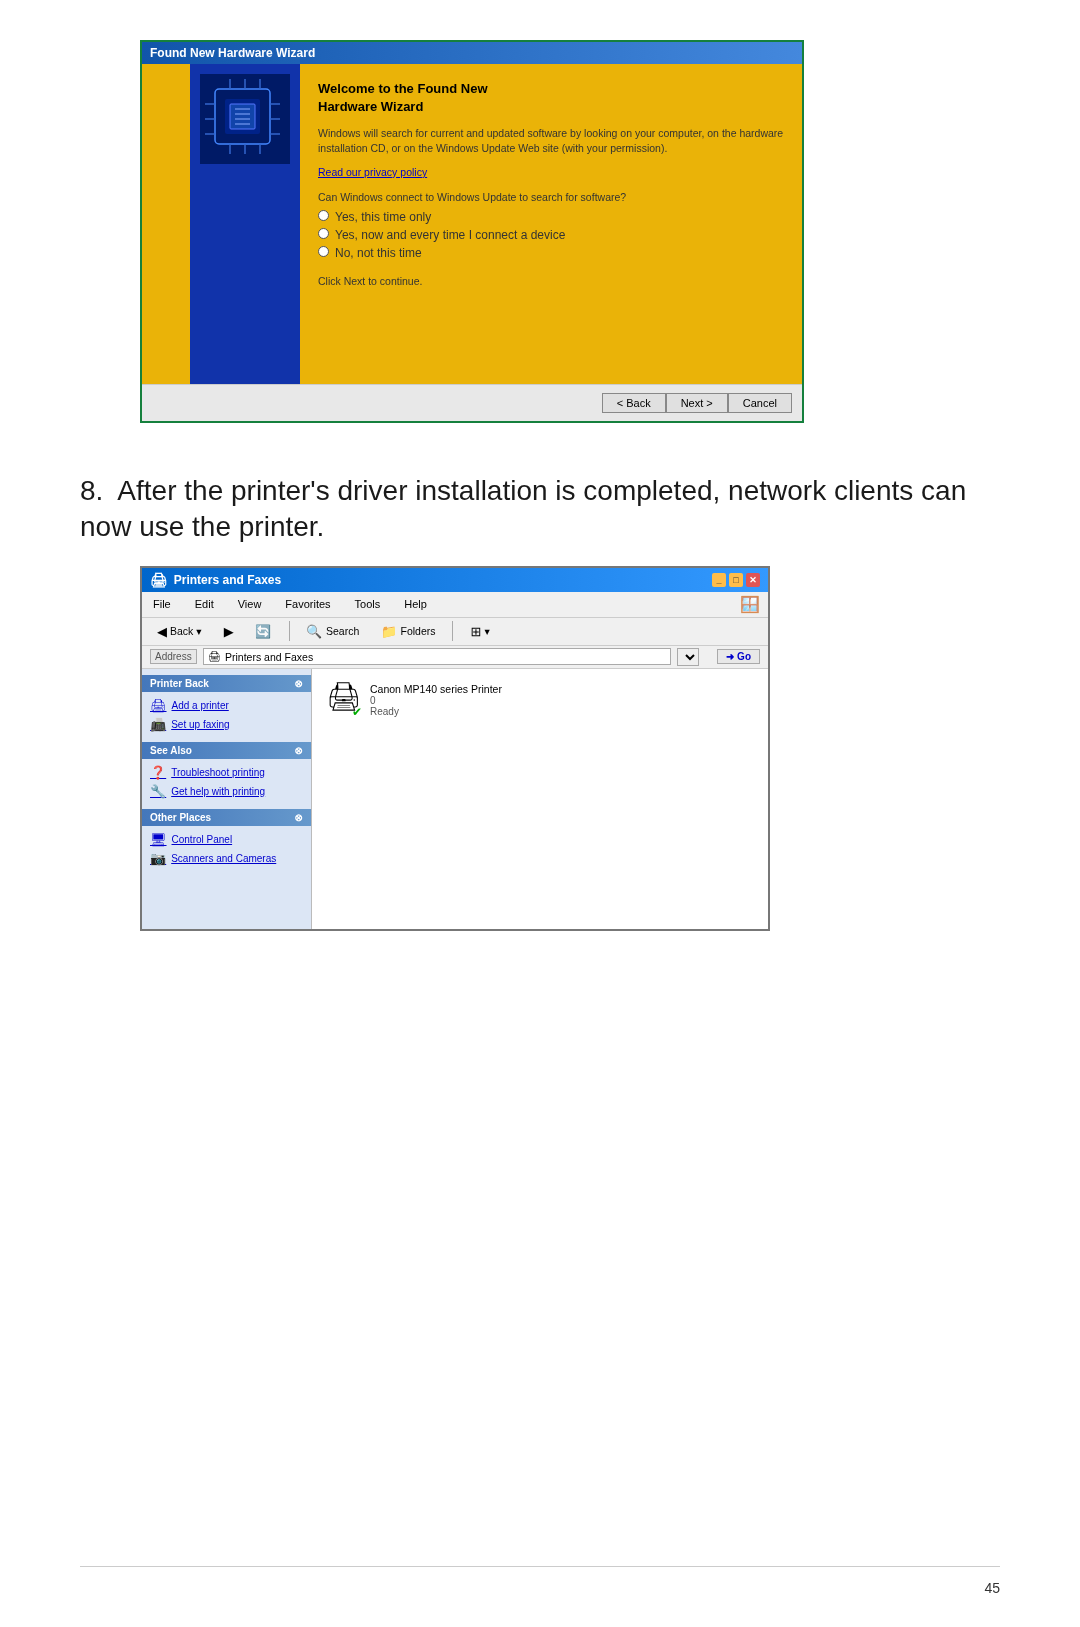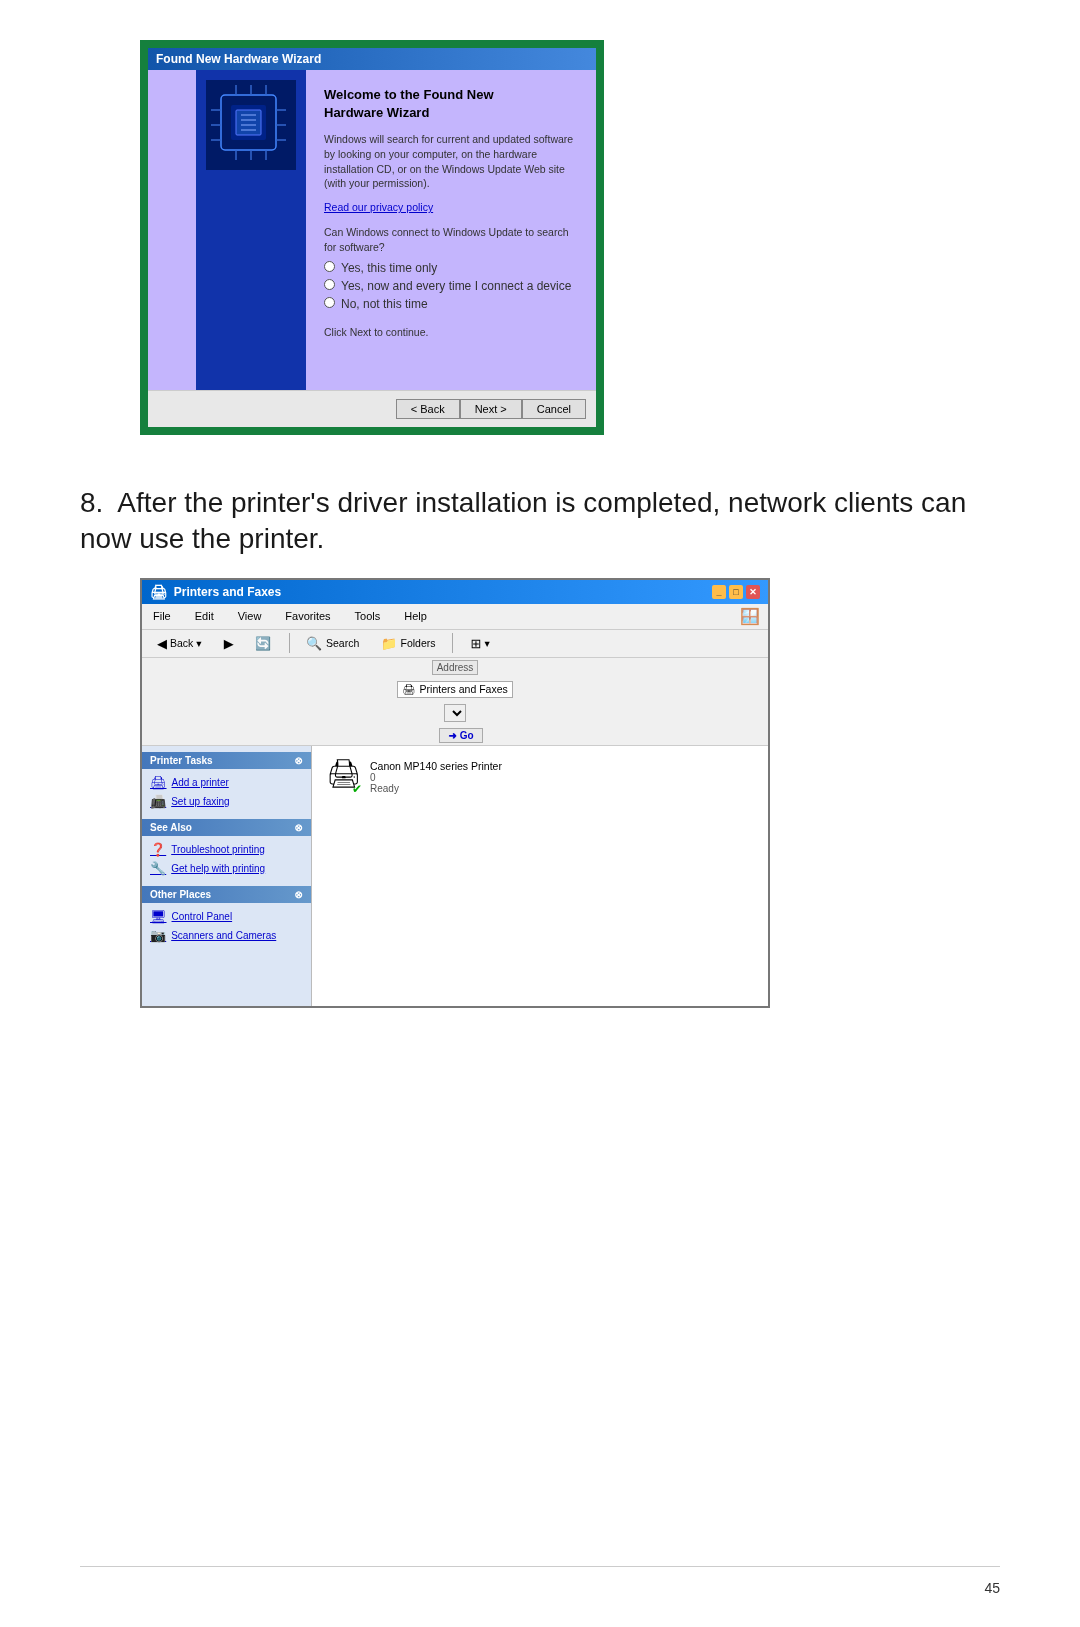--- a/index.html
+++ b/index.html
@@ -23,23 +23,23 @@
       margin-bottom: 20px;
       line-height: 1.3;
     }
 
     .step-heading sup {
       font-size: 14px;
     }
 
     
     .wizard-window {
-      border: 8px solid #15803d;
-      width: 464px;
-      background: #c4b5fd;
+      border: 2px solid #15803d;
+      width: 664px;
+      background: #eab308;
       margin-left: 60px;
       margin-bottom: 50px;
     }
 
     .wizard-titlebar {
       background: linear-gradient(to right, #1155aa, #4488dd);
       color: #ffffff;
       font-size: 12px;
       font-weight: bold;
       padding: 4px 8px;
@@ -231,21 +231,20 @@
     }
 
     .pf-address-bar {
       display: flex;
       align-items: center;
       padding: 2px 8px;
       background: #f0f0f0;
       border-bottom: 1px solid #ccc;
       font-size: 10.5px;
       gap: 6px;
-      flex-direction: column;
     }
 
     .pf-address-label {
       color: #555;
       font-size: 10px;
       border: 1px solid #aaa;
       padding: 1px 4px;
       background: #e8e8e8;
     }
 
@@ -521,21 +520,21 @@
       <select style="font-size:10px;height:18px;border:1px solid #aaa;"></select>
       <button class="pf-go-btn">➜ Go</button>
     </div>
 
     <div class="pf-main">
 
       <div class="pf-sidebar">
 
         <div class="pf-sidebar-section">
           <div class="pf-sidebar-header">
-            <span>Printer Tasks</span>
+            <span>Printer Back</span>
             <span>⊗</span>
           </div>
           <div class="pf-sidebar-items">
             <div class="pf-sidebar-item">
               <span class="pf-sidebar-item-icon">🖨</span>
               <span>Add a printer</span>
             </div>
             <div class="pf-sidebar-item">
               <span class="pf-sidebar-item-icon">📠</span>
               <span>Set up faxing</span>

